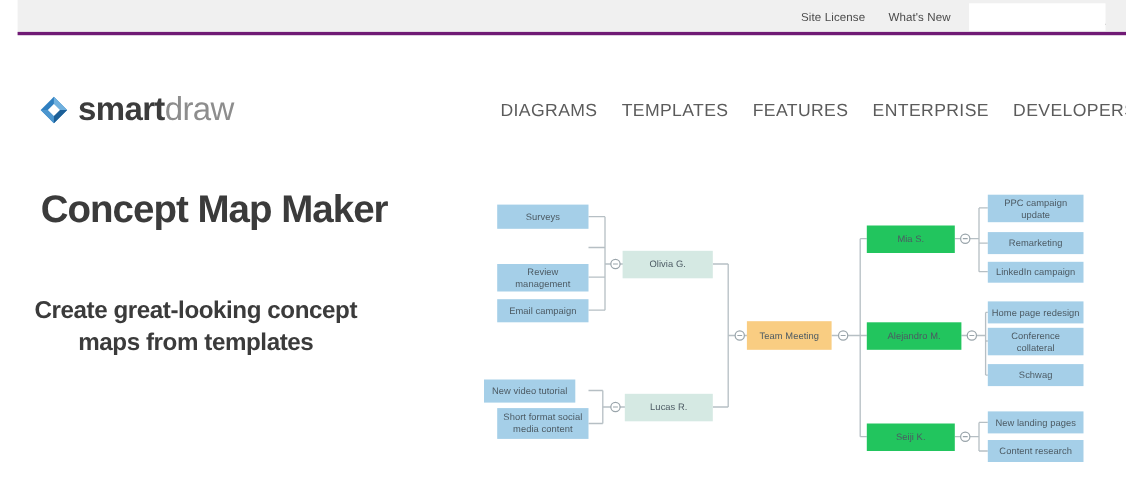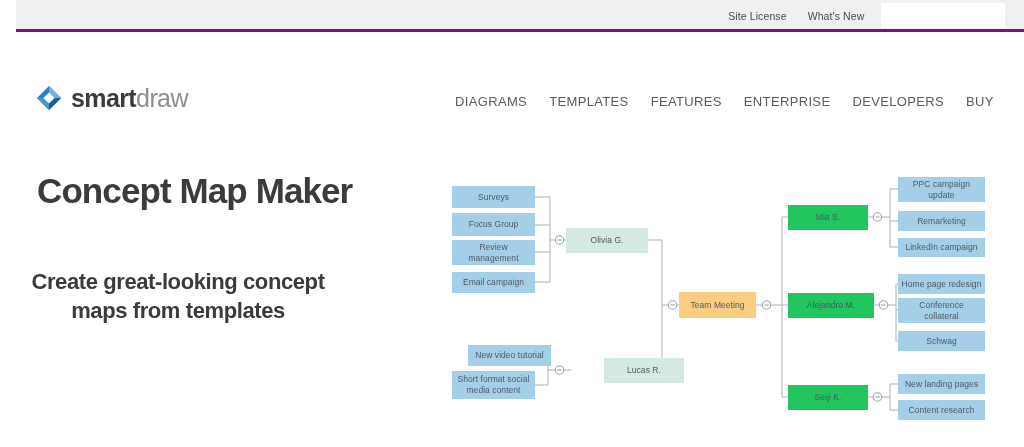--- a/index.html
+++ b/index.html
@@ -67,38 +67,38 @@
   .logo {
     position: absolute;
     left: 36px; top: 52px;
     display: flex;
     align-items: center;
     gap: 9px;
     cursor: pointer;
   }
   .logo-mark { width: 26px; height: 26px; display: block; }
   .logo-text {
-    font-size: 25px;
+    font-size: 30px;
     letter-spacing: -0.6px;
     line-height: 1;
     white-space: nowrap;
   }
   .logo-text .b1 { color: #3c3c3c; font-weight: bold; }
   .logo-text .b2 { color: #8d8d8d; font-weight: normal; }
 
   .nav {
     position: absolute;
     left: 455px; top: 54px;
     display: flex;
     align-items: center;
     gap: 22px;
     height: 28px;
   }
   .nav-item {
-    font-size: 13px;
+    font-size: 16px;
     letter-spacing: .35px;
     color: #5b5b5b;
     text-decoration: none;
     white-space: nowrap;
     cursor: pointer;
   }
   .cta-top {
     position: absolute;
     left: 886px; top: 52px;
     width: 110px; height: 31px;
@@ -289,29 +289,28 @@
       <line x1="127.3" y1="269" x2="131.7" y2="269"></line>
       <line x1="240.3" y1="204" x2="244.7" y2="204"></line>
       <line x1="334.3" y1="204" x2="338.7" y2="204"></line>
       <line x1="445.3" y1="116" x2="449.7" y2="116"></line>
       <line x1="451.3" y1="204" x2="455.7" y2="204"></line>
       <line x1="445.3" y1="296" x2="449.7" y2="296"></line>
     </g>
   </svg>
 
   <div class="node blue" style="left:22px;  top:85px;  width:83px; height:22px;">Surveys</div>
-  <div class="node blue" style="left:22px;  top:112px; width:83px; height:23px;">Focus Group</div>
   <div class="node blue" style="left:22px;  top:139px; width:83px; height:25px;">Review management</div>
   <div class="node blue" style="left:22px;  top:171px; width:83px; height:21px;">Email campaign</div>
 
-  <div class="node blue" style="left:38px;  top:244px; width:83px; height:21px;">New video tutorial</div>
+  <div class="node blue" style="left:10px;  top:244px; width:83px; height:21px;">New video tutorial</div>
   <div class="node blue" style="left:22px;  top:270px; width:83px; height:28px;">Short format social media content</div>
 
   <div class="node green" style="left:136px; top:127px; width:82px; height:25px;">Olivia G.</div>
-  <div class="node green" style="left:138px; top:257px; width:80px; height:25px;margin-left:36px;">Lucas R.</div>
+  <div class="node green" style="left:138px; top:257px; width:80px; height:25px;">Lucas R.</div>
 
   <div class="node amber" style="left:249px; top:191px; width:77px; height:26px;">Team Meeting</div>
 
   <div class="node cyan" style="left:358px; top:104px; width:80px; height:25px;">Mia S.</div>
   <div class="node cyan" style="left:358px; top:192px; width:86px; height:25px;">Alejandro M.</div>
   <div class="node cyan" style="left:358px; top:284px; width:80px; height:25px;">Seiji K.</div>
 
   <div class="node blue" style="left:468px; top:76px;  width:87px; height:25px;">PPC campaign update</div>
   <div class="node blue" style="left:468px; top:110px; width:87px; height:20px;">Remarketing</div>
   <div class="node blue" style="left:468px; top:137px; width:87px; height:19px;">LinkedIn campaign</div>

